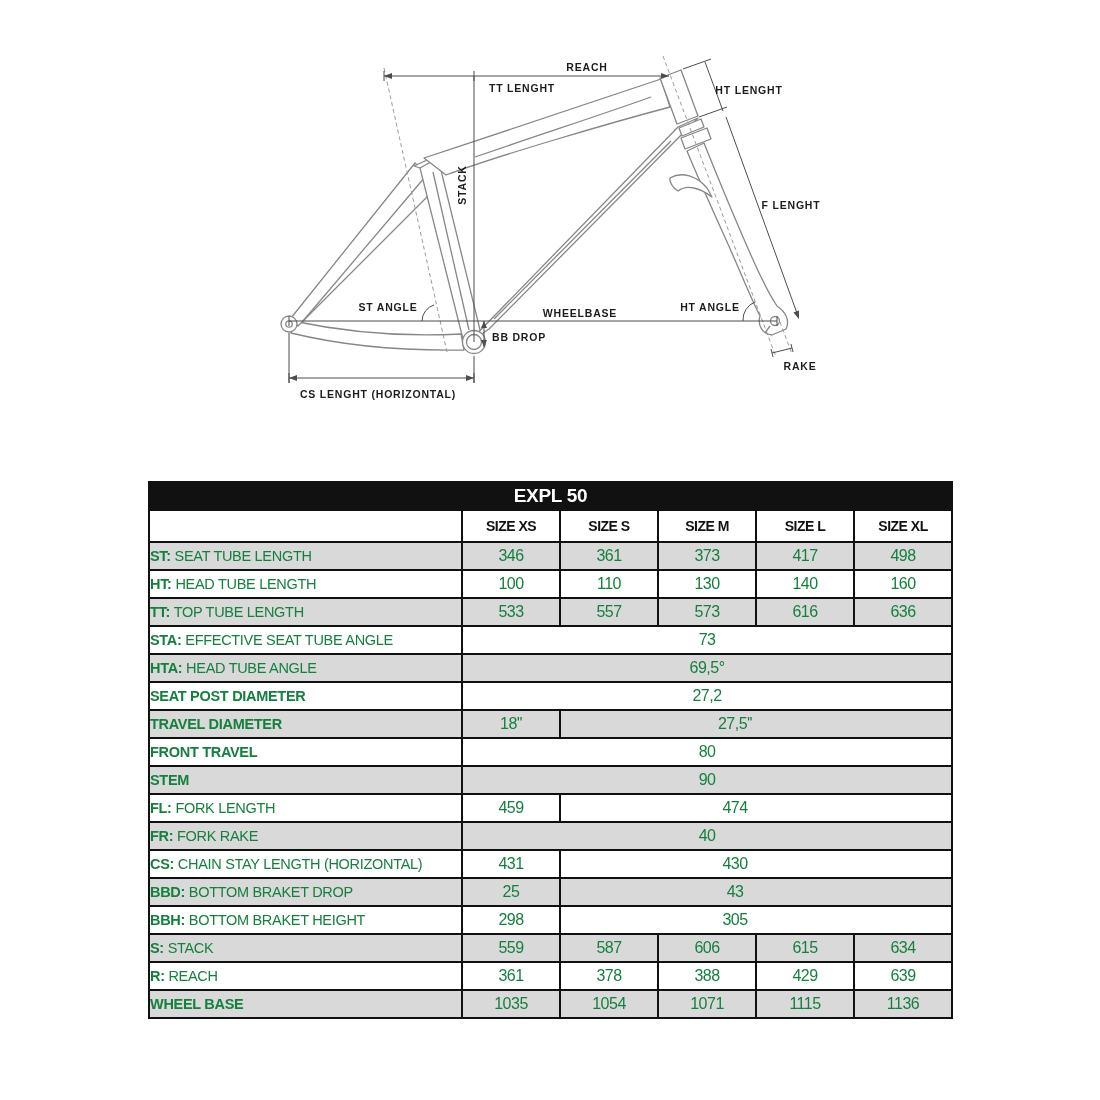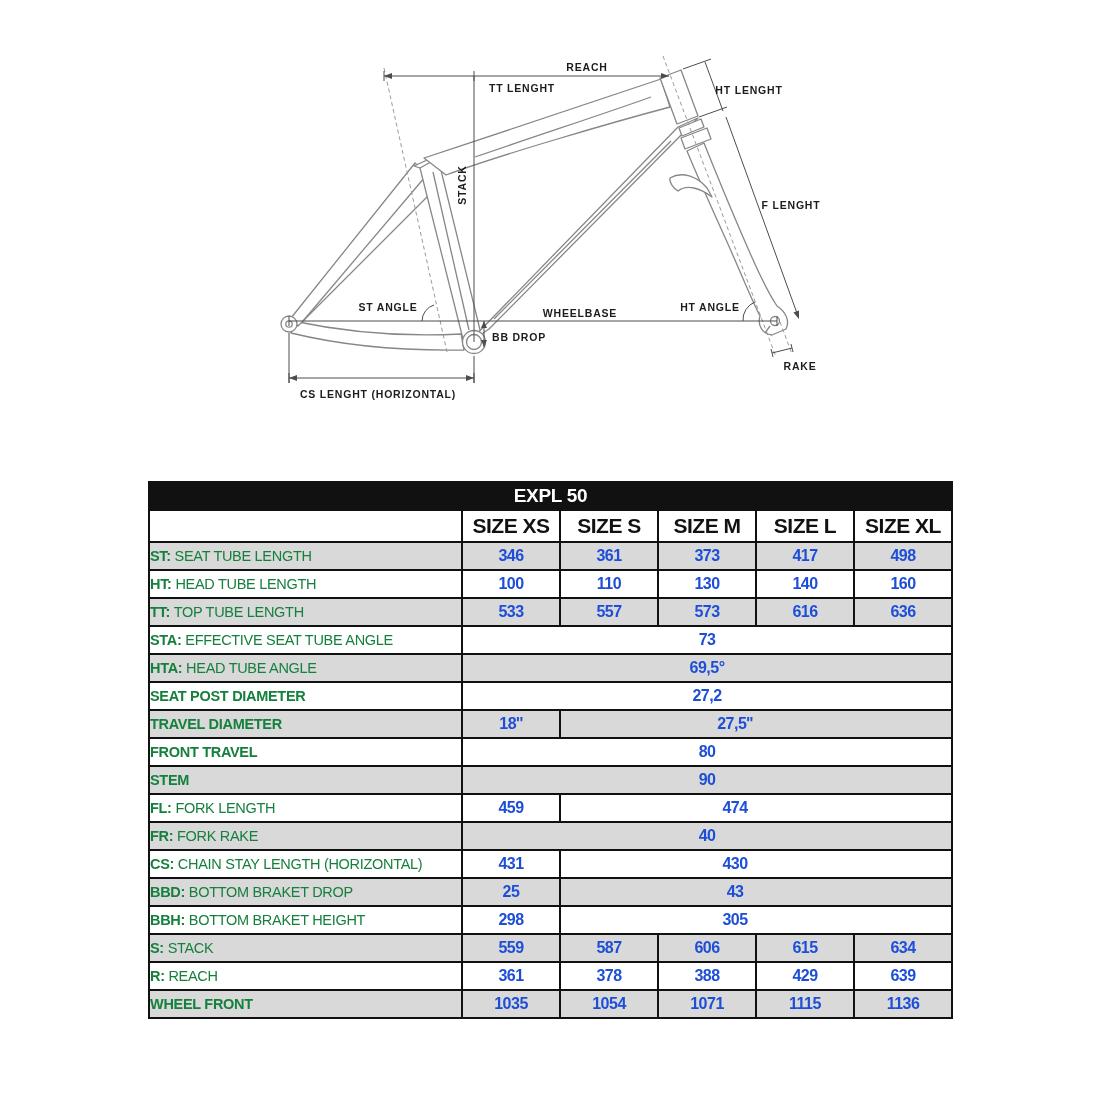--- a/index.html
+++ b/index.html
@@ -9,24 +9,24 @@
   
   .diagram{position:absolute;left:0;top:0;width:1100px;height:445px;}
   .diagram svg{display:block;}
   .dim-label{font-family:"Liberation Sans",sans-serif;font-size:10.5px;font-weight:bold;fill:#1c1c1c;letter-spacing:.8px;}
 
   
   .table-wrap{position:absolute;left:148px;top:457px;margin-top:24px;}
   table.geo{border-collapse:collapse;table-layout:fixed;width:803px;background:#fff;}
   table.geo td,table.geo th{border:2px solid #111;padding:0;vertical-align:middle;}
   th.title{background:#111;color:#fff;height:26px;font-size:19px;font-weight:bold;text-align:center;letter-spacing:-0.3px;}
-  tr.cols th{height:30px;font-size:21px;font-weight:bold;text-align:center;letter-spacing:-0.5px;color:#111;}
+  tr.cols th{height:30px;font-size:14px;font-weight:bold;text-align:center;letter-spacing:-0.5px;color:#111;}
   td.row-label{text-align:left;padding-left:8px;font-size:14.5px;height:26px;color:#15803d;letter-spacing:-0.3px;white-space:nowrap;}
   td.row-label .prefix{font-weight:bold;}
-  td.value{text-align:center;font-weight:bold;font-size:16px;color:#1d4ed8;letter-spacing:-0.5px;height:26px;}
+  td.value{text-align:center;font-weight:normal;font-size:16px;color:#15803d;letter-spacing:-0.5px;height:26px;}
   td.value.shift{padding-right:42px;}
   tr.shaded{background:#d9d9d9;}
 </style>
 </head>
 <body>
 
 <div class="page">
 
   <div class="diagram">
     <svg width="1100" height="445" viewBox="0 0 1100 445">
@@ -212,21 +212,21 @@
           </tr>
           <tr>
             <td class="row-label"><span class="prefix">R: </span>REACH</td>
             <td class="value" colspan="1">361</td>
             <td class="value" colspan="1">378</td>
             <td class="value" colspan="1">388</td>
             <td class="value" colspan="1">429</td>
             <td class="value" colspan="1">639</td>
           </tr>
           <tr class="shaded">
-            <td class="row-label"><span class="prefix">WHEEL FRONT</span></td>
+            <td class="row-label"><span class="prefix">WHEEL BASE</span></td>
             <td class="value" colspan="1">1035</td>
             <td class="value" colspan="1">1054</td>
             <td class="value" colspan="1">1071</td>
             <td class="value" colspan="1">1115</td>
             <td class="value" colspan="1">1136</td>
           </tr>
         </tbody>
     </table>
   </div>
 

